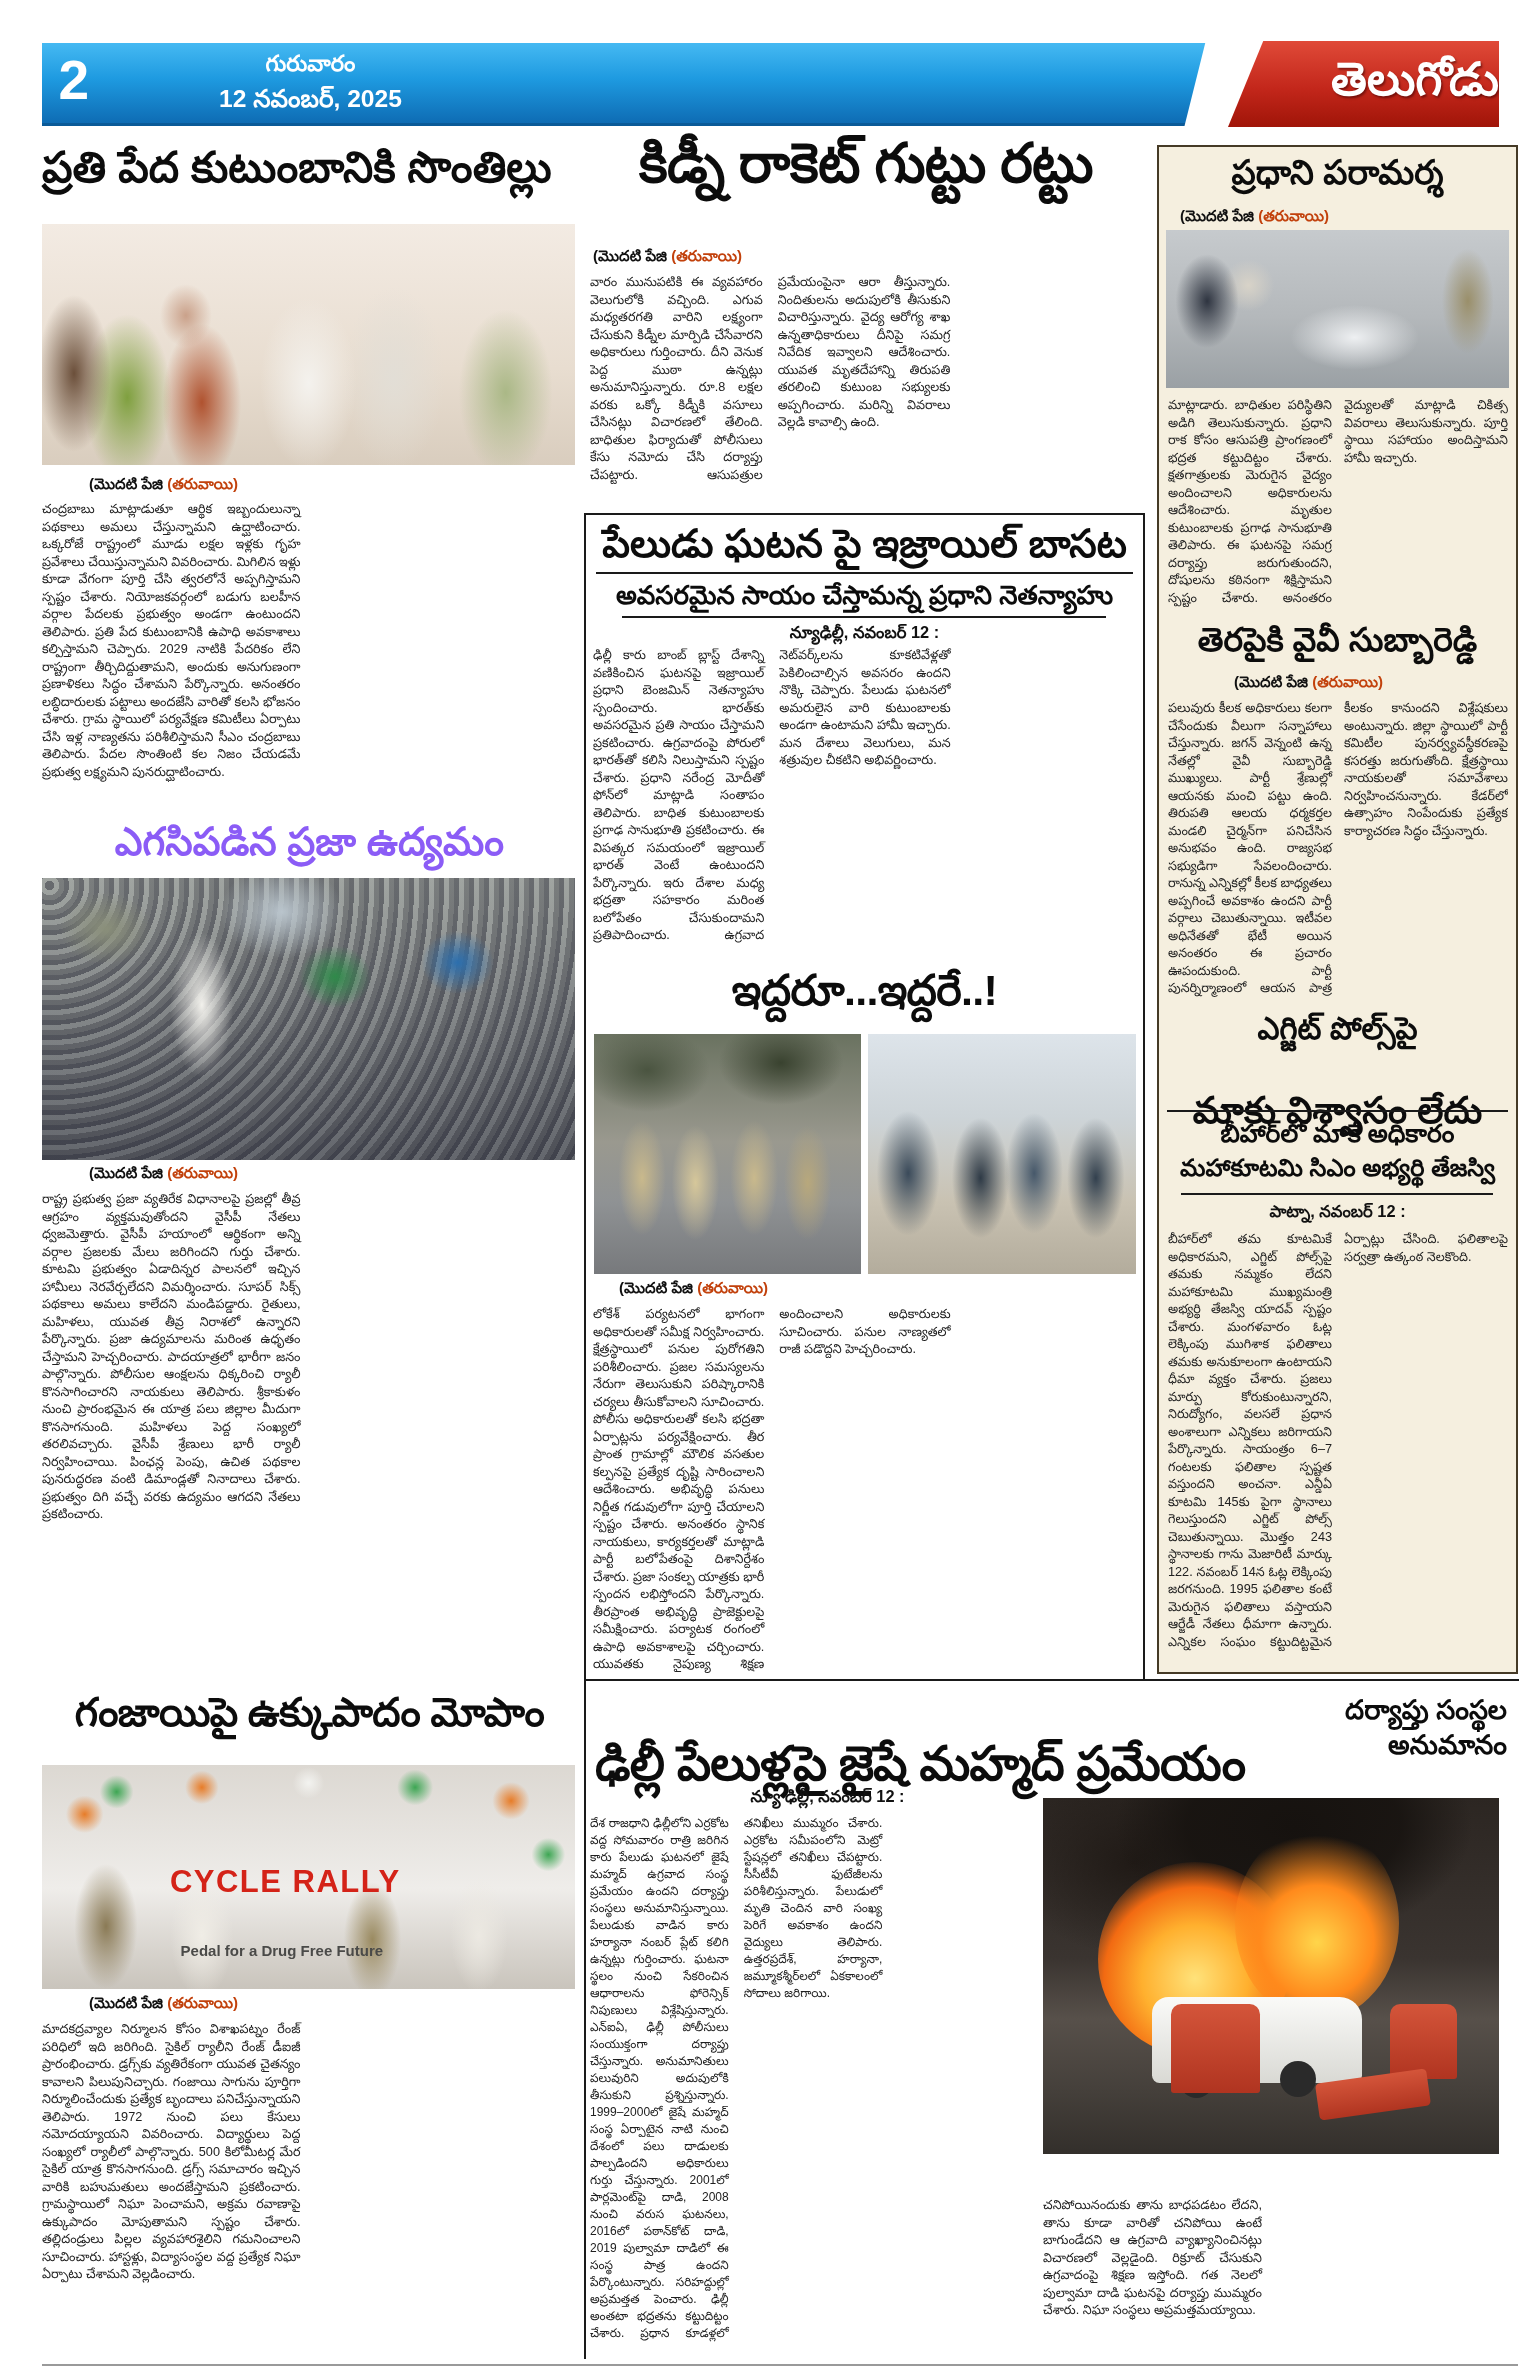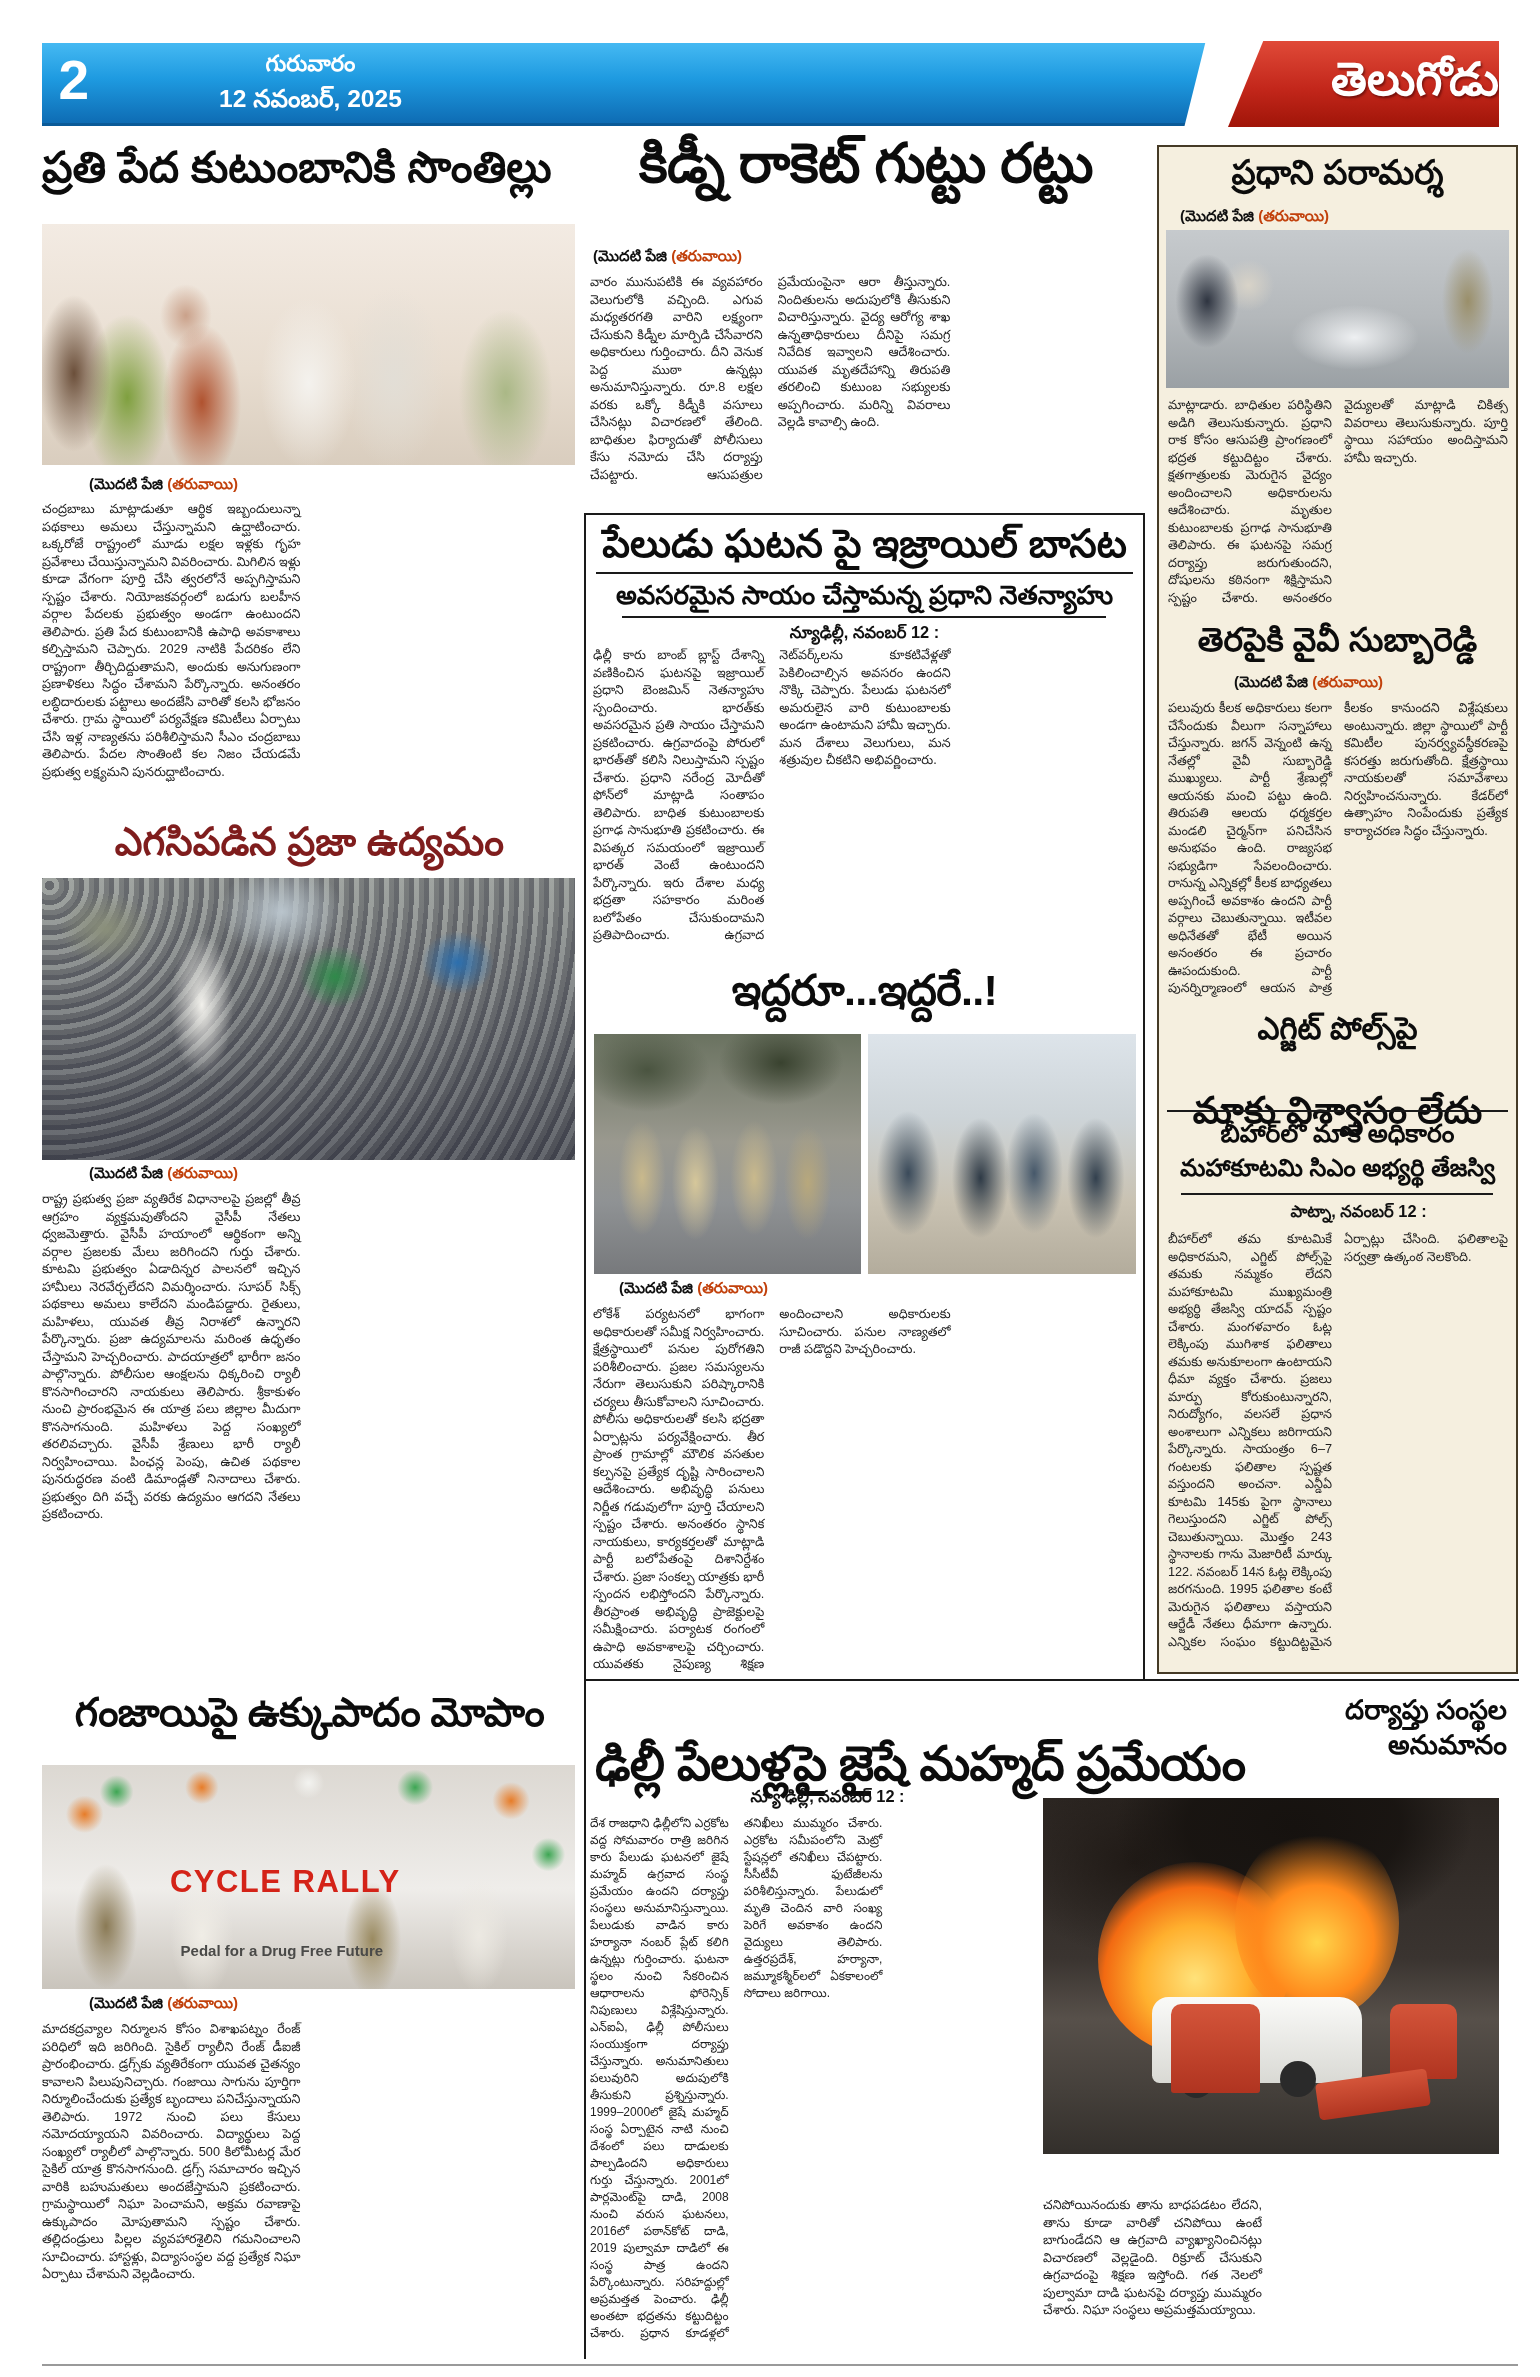--- a/index.html
+++ b/index.html
@@ -64,21 +64,21 @@
       radial-gradient(ellipse 37px 45px at 27% 38%, #caa18a 0%, rgba(202,161,138,0) 70%),
       radial-gradient(ellipse 67px 119px at 50% 66%, #f4f2ee 0%, rgba(244,242,238,0) 72%),
       radial-gradient(ellipse 71px 127px at 66% 64%, #e2ded6 0%, rgba(226,222,214,0) 72%),
       radial-gradient(ellipse 67px 119px at 87% 70%, #aab886 0%, rgba(170,184,134,0) 70%),
       linear-gradient(#f3ebe3 0%, #e8ddd0 60%, #d9cdbe 100%);"></div>
   <div class="abs caption" style="left:89px;top:475px;">
     <span>(మొదటి పేజి </span><span class="red">(తరువాయి)</span>
   </div>
   <div class="abs body-text cols2" style="left:42px;top:501px;width:535px;height:313px;">చంద్రబాబు మాట్లాడుతూ ఆర్థిక ఇబ్బందులున్నా పథకాలు అమలు చేస్తున్నామని ఉద్ఘాటించారు. ఒక్కరోజే రాష్ట్రంలో మూడు లక్షల ఇళ్లకు గృహ ప్రవేశాలు చేయిస్తున్నామని వివరించారు. మిగిలిన ఇళ్లు కూడా వేగంగా పూర్తి చేసి త్వరలోనే అప్పగిస్తామని స్పష్టం చేశారు. నియోజకవర్గంలో బడుగు బలహీన వర్గాల పేదలకు ప్రభుత్వం అండగా ఉంటుందని తెలిపారు. ప్రతి పేద కుటుంబానికి ఉపాధి అవకాశాలు కల్పిస్తామని చెప్పారు. 2029 నాటికి పేదరికం లేని రాష్ట్రంగా తీర్చిదిద్దుతామని, అందుకు అనుగుణంగా ప్రణాళికలు సిద్ధం చేశామని పేర్కొన్నారు. అనంతరం లబ్ధిదారులకు పట్టాలు అందజేసి వారితో కలసి భోజనం చేశారు. గ్రామ స్థాయిలో పర్యవేక్షణ కమిటీలు ఏర్పాటు చేసి ఇళ్ల నాణ్యతను పరిశీలిస్తామని సీఎం చంద్రబాబు తెలిపారు. పేదల సొంతింటి కల నిజం చేయడమే ప్రభుత్వ లక్ష్యమని పునరుద్ఘాటించారు.</div>
 
-  <div class="abs headline" style="left:42px;top:820px;width:535px;font-size:39px;text-align:center;color:#7f1d1d;">ఎగసిపడిన ప్రజా ఉద్యమం</div>
+  <div class="abs headline" style="left:42px;top:820px;width:535px;font-size:39px;text-align:center;color:#8b5cf6;">ఎగసిపడిన ప్రజా ఉద్యమం</div>
   <div class="photo" style="left:42px;top:878px;width:533px;height:282px;background:
       radial-gradient(ellipse 67px 52px at 12% 18%, #8a8f7a 0%, rgba(138,143,122,0) 70%),
       radial-gradient(ellipse 89px 67px at 45% 12%, #b9c4cc 0%, rgba(185,196,204,0) 70%),
       radial-gradient(ellipse 45px 104px at 30% 45%, #f2f1ec 0%, rgba(242,241,236,0) 70%),
       radial-gradient(ellipse 52px 45px at 55% 35%, #2f8a4a 0%, rgba(47,138,74,0) 70%),
       radial-gradient(ellipse 52px 45px at 78% 30%, #2c6fae 0%, rgba(44,111,174,0) 70%),
       repeating-radial-gradient(circle at 7.5px 7.5px, rgba(35,35,50,0.5) 0 4.5px, rgba(120,120,130,0.25) 4.5px 9.7px, rgba(60,60,70,0.45) 9.7px 15px),
       linear-gradient(#aeb4ac 0%, #8d9290 40%, #5d6166 100%);"></div>
   <div class="abs caption" style="left:89px;top:1164px;">
     <span>(మొదటి పేజి </span><span class="red">(తరువాయి)</span>
@@ -188,19 +188,19 @@
       <span>(మొదటి పేజి </span><span class="red">(తరువాయి)</span>
     </div>
     <div class="abs body-text cols2" style="left:9px;top:553px;width:340px;height:307px;column-gap:12px;">పలువురు కీలక అధికారులు కలగా చేసేందుకు వీలుగా సన్నాహాలు చేస్తున్నారు. జగన్ వెన్నంటి ఉన్న నేతల్లో వైవీ సుబ్బారెడ్డి ముఖ్యులు. పార్టీ శ్రేణుల్లో ఆయనకు మంచి పట్టు ఉంది. తిరుపతి ఆలయ ధర్మకర్తల మండలి చైర్మన్‌గా పనిచేసిన అనుభవం ఉంది. రాజ్యసభ సభ్యుడిగా సేవలందించారు. రానున్న ఎన్నికల్లో కీలక బాధ్యతలు అప్పగించే అవకాశం ఉందని పార్టీ వర్గాలు చెబుతున్నాయి. ఇటీవల అధినేతతో భేటీ అయిన అనంతరం ఈ ప్రచారం ఊపందుకుంది. పార్టీ పునర్నిర్మాణంలో ఆయన పాత్ర కీలకం కానుందని విశ్లేషకులు అంటున్నారు. జిల్లా స్థాయిలో పార్టీ కమిటీల పునర్వ్యవస్థీకరణపై కసరత్తు జరుగుతోంది. క్షేత్రస్థాయి నాయకులతో సమావేశాలు నిర్వహించనున్నారు. కేడర్‌లో ఉత్సాహం నింపేందుకు ప్రత్యేక కార్యాచరణ సిద్ధం చేస్తున్నారు.</div>
 
     <div class="abs headline" style="left:0;top:865px;width:100%;font-size:31px;text-align:center;">ఎగ్జిట్ పోల్స్‌పై</div>
     <div class="abs headline" style="left:0;top:903px;width:100%;font-size:37px;text-align:center;margin-top:40px;">మాకు విశ్వాసం లేదు</div>
     <div class="hline" style="left:7.5px;top:963px;width:341px;"></div>
     <div class="abs headline" style="left:0;top:972px;width:100%;font-size:25px;text-align:center;">బీహార్‌లో మాకే అధికారం</div>
     <div class="abs headline" style="left:0;top:1008px;width:100%;font-size:24px;text-align:center;">మహాకూటమి సిఎం అభ్యర్థి తేజస్వి</div>
     <div class="hline" style="left:22.4px;top:1046px;width:312px;"></div>
-    <div class="abs dateline" style="left:0;top:1055px;width:100%;text-align:center;margin-left:21px;">పాట్నా, నవంబర్ 12 :</div>
+    <div class="abs dateline" style="left:0;top:1055px;width:100%;text-align:center;">పాట్నా, నవంబర్ 12 :</div>
     <div class="abs body-text cols2" style="left:9px;top:1084px;width:340px;height:432px;column-gap:12px;">బీహార్‌లో తమ కూటమికే అధికారమని, ఎగ్జిట్ పోల్స్‌పై తమకు నమ్మకం లేదని మహాకూటమి ముఖ్యమంత్రి అభ్యర్థి తేజస్వి యాదవ్ స్పష్టం చేశారు. మంగళవారం ఓట్ల లెక్కింపు ముగిశాక ఫలితాలు తమకు అనుకూలంగా ఉంటాయని ధీమా వ్యక్తం చేశారు. ప్రజలు మార్పు కోరుకుంటున్నారని, నిరుద్యోగం, వలసలే ప్రధాన అంశాలుగా ఎన్నికలు జరిగాయని పేర్కొన్నారు. సాయంత్రం 6–7 గంటలకు ఫలితాల స్పష్టత వస్తుందని అంచనా. ఎన్డీఏ కూటమి 145కు పైగా స్థానాలు గెలుస్తుందని ఎగ్జిట్ పోల్స్ చెబుతున్నాయి. మొత్తం 243 స్థానాలకు గాను మెజారిటీ మార్కు 122. నవంబర్ 14న ఓట్ల లెక్కింపు జరగనుంది. 1995 ఫలితాల కంటే మెరుగైన ఫలితాలు వస్తాయని ఆర్జేడీ నేతలు ధీమాగా ఉన్నారు. ఎన్నికల సంఘం కట్టుదిట్టమైన ఏర్పాట్లు చేసింది. ఫలితాలపై సర్వత్రా ఉత్కంఠ నెలకొంది.</div>
   </div>
 
   <div class="abs" style="left:42px;top:2364px;width:1476px;height:1.5px;background:#9a9a9a;"></div>
 </div>
 
 
 </body></html>

